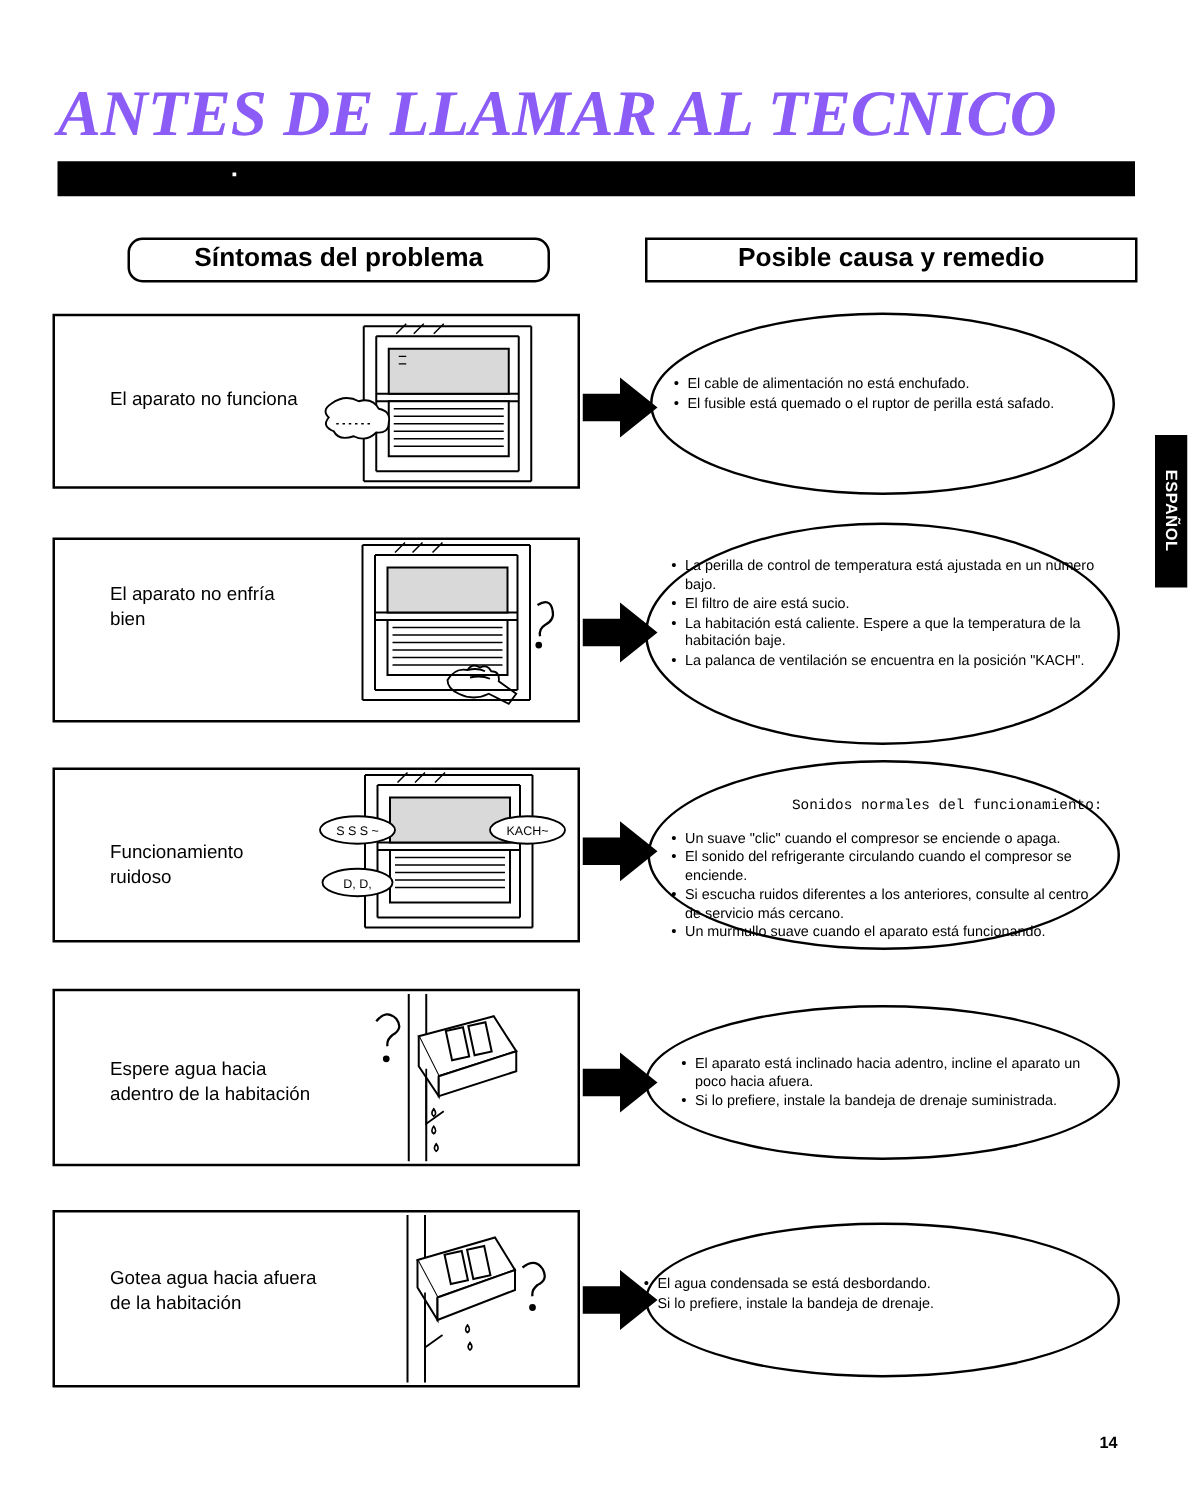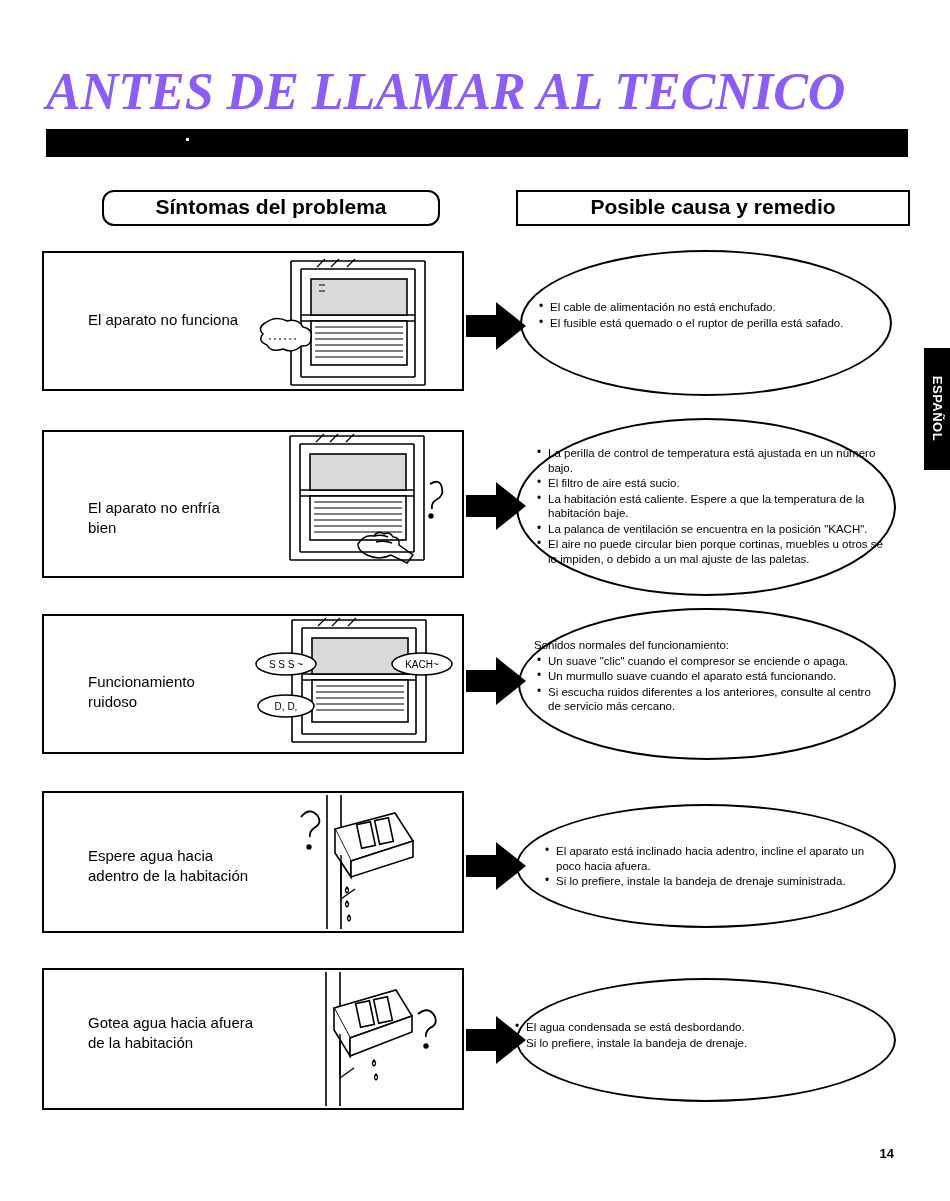--- a/index.html
+++ b/index.html
@@ -92,22 +92,23 @@
     margin-bottom: 1px;
   }
   .cause-list .item::before {
     content: "•";
     position: absolute;
     left: 3px;
     top: -1px;
     font-size: 12px;
   }
   .cause-list .plain {
-    text-align: left;
-    margin-bottom: 1px;
+    text-align: right;
+    margin-bottom: 11px;
+    font-family: Liberation Mono, monospace;
   }
 
   
   .arrow {
     position: absolute;
   }
 
   
   .side-tab {
     position: absolute;
@@ -184,21 +185,21 @@
 <div class="cause-oval" style="left:520px; top:250px; width:372px; height:146px;"></div>
 <div class="cause-list" style="left:536px; top:300px; width:336px;">
   <div class="item">El cable de alimentación no está enchufado.</div>
   <div class="item">El fusible está quemado o el ruptor de perilla está safado.</div>
 </div>
 <svg class="arrow" style="left:466px; top:300px;" width="62" height="52" viewBox="0 0 62 52">
   <path d="M0 15 L30 15 L30 2 L60 26 L30 50 L30 37 L0 37 Z" fill="#000"></path>
 </svg>
 
 <div class="sym-box" style="left:42px; top:430px; width:422px; height:148px;"></div>
-<div class="sym-label" style="left:88px; top:498px; width:190px;">El aparato no enfría
+<div class="sym-label" style="left:88px; top:466px; width:190px;">El aparato no enfría
 bien</div>
 <svg class="illo" style="left:258px; top:432px;" width="200" height="144" viewBox="0 0 200 144">
   <g fill="none" stroke="#000" stroke-width="1.6">
     <path d="M32 4 L32 128 M42 12 L42 120 M166 4 L166 128 M156 12 L156 120"></path>
     <path d="M32 4 L166 4 M42 12 L156 12 M32 128 L166 128 M42 120 L156 120"></path>
     <path d="M42 58 L156 58 M42 64 L156 64"></path>
     <rect x="52" y="22" width="96" height="36" fill="#d9d9d9"></rect>
     <rect x="52" y="64" width="96" height="44" fill="#ffffff"></rect>
     <path d="M56 70 L144 70 M56 76 L144 76 M56 82 L144 82 M56 88 L144 88 M56 94 L144 94 M56 100 L144 100" stroke-width="1.1"></path>
   </g>
@@ -214,21 +215,20 @@
     <path d="M116 104 q8 -2 14 1 M118 110 q9 -2 16 1"></path>
   </g>
 </svg>
 
 <div class="cause-oval" style="left:516px; top:418px; width:380px; height:178px;"></div>
 <div class="cause-list" style="left:534px; top:446px; width:352px;">
   <div class="item">La perilla de control de temperatura está ajustada en un número bajo.</div>
   <div class="item">El filtro de aire está sucio.</div>
   <div class="item">La habitación está caliente. Espere a que la temperatura de la habitación baje.</div>
   <div class="item">La palanca de ventilación se encuentra en la posición "KACH".</div>
-  <div class="item">El aire no puede circular bien porque cortinas, muebles u otros se lo impiden, o debido a un mal ajuste de las paletas.</div>
 </div>
 <svg class="arrow" style="left:466px; top:480px;" width="62" height="52" viewBox="0 0 62 52">
   <path d="M0 15 L30 15 L30 2 L60 26 L30 50 L30 37 L0 37 Z" fill="#000"></path>
 </svg>
 
 <div class="sym-box" style="left:42px; top:614px; width:422px; height:140px;"></div>
 <div class="sym-label" style="left:88px; top:672px; width:190px;">Funcionamiento
 ruidoso</div>
 <svg class="illo" style="left:252px; top:616px;" width="206" height="138" viewBox="0 0 206 138">
   <g fill="none" stroke="#000" stroke-width="1.6">
@@ -248,22 +248,23 @@
   <ellipse cx="34" cy="90" rx="28" ry="11" fill="#fff" stroke="#000" stroke-width="1.5"></ellipse>
   <text x="34" y="94" font-family="Liberation Sans, sans-serif" font-size="10" text-anchor="middle" fill="#000">D, D,</text>
   <ellipse cx="170" cy="48" rx="30" ry="11" fill="#fff" stroke="#000" stroke-width="1.5"></ellipse>
   <text x="170" y="52" font-family="Liberation Sans, sans-serif" font-size="10" text-anchor="middle" fill="#000">KACH~</text>
 </svg>
 
 <div class="cause-oval" style="left:518px; top:608px; width:378px; height:152px;"></div>
 <div class="cause-list" style="left:534px; top:638px; width:348px;">
   <div class="plain">Sonidos normales del funcionamiento:</div>
   <div class="item">Un suave "clic" cuando el compresor se enciende o apaga.</div>
+  <div class="item">El sonido del refrigerante circulando cuando el compresor se enciende.</div>
+  <div class="item">Si escucha ruidos diferentes a los anteriores, consulte al centro de servicio más cercano.</div>
   <div class="item">Un murmullo suave cuando el aparato está funcionando.</div>
-  <div class="item">Si escucha ruidos diferentes a los anteriores, consulte al centro de servicio más cercano.</div>
 </div>
 <svg class="arrow" style="left:466px; top:655px;" width="62" height="52" viewBox="0 0 62 52">
   <path d="M0 15 L30 15 L30 2 L60 26 L30 50 L30 37 L0 37 Z" fill="#000"></path>
 </svg>
 
 <div class="sym-box" style="left:42px; top:791px; width:422px; height:142px;"></div>
 <div class="sym-label" style="left:88px; top:846px; width:210px;">Espere agua hacia
 adentro de la habitación</div>
 <svg class="illo" style="left:285px; top:795px;" width="150" height="136" viewBox="0 0 150 136">
   <g fill="none" stroke="#000" stroke-width="1.6">

